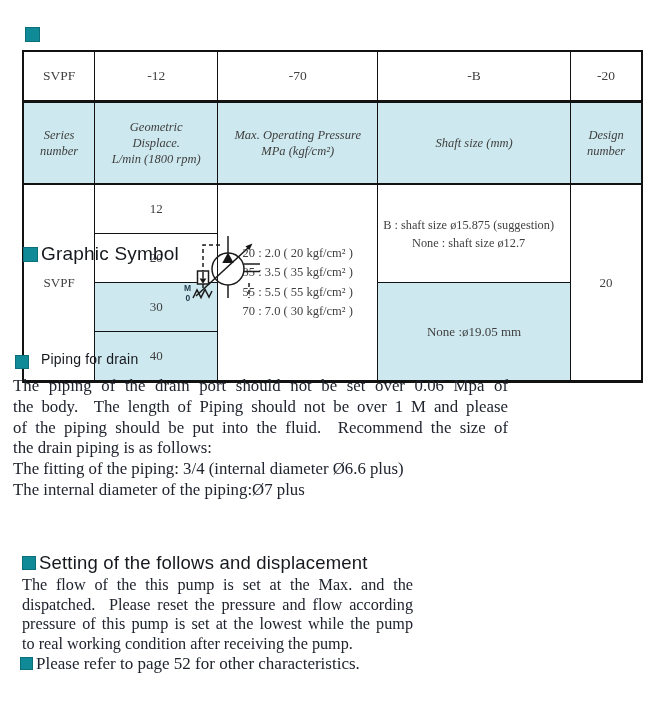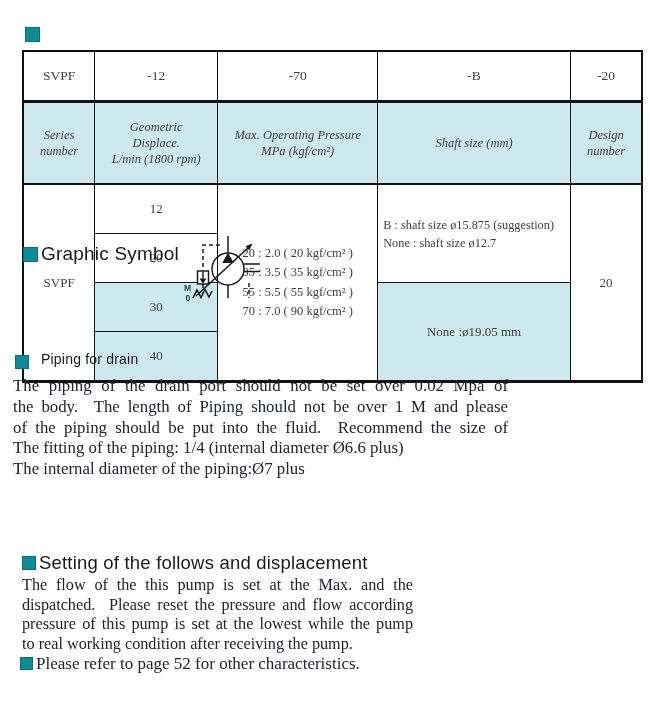--- a/index.html
+++ b/index.html
@@ -20,21 +20,21 @@
   #mnd td{border:1.5px solid var(--line);text-align:center;padding:16px;vertical-align:middle;
           font-size:13px;color:#404040;overflow:hidden;}
   #mnd tr.rowA{height:27px;}
   #mnd tr.rowA td{border-bottom:3px solid var(--line);font-size:13.5px;}
   #mnd tr.rowB{height:29px;font-style:italic;}
   #mnd tr.rowB td{background:var(--tbl-bg);border-bottom:2px solid var(--line);
                   white-space:pre-line;font-size:12.5px;line-height:16px;}
   #mnd tr.bodyr{height:19px;}
   #mnd td.shade{background:var(--tbl-bg);}
   #mnd .plines{display:inline-block;text-align:center;font-size:12.5px;line-height:19.2px;white-space:nowrap;}
-  #mnd td.shaft-top{text-align:left;padding-left:5px;font-size:12.3px;line-height:18px;white-space:nowrap;}
+  #mnd td.shaft-top{text-align:center;padding-left:5px;font-size:12.3px;line-height:18px;white-space:nowrap;}
   
   .par{position:absolute;}
   .par-line{white-space:pre-wrap;}
   .par-line.just{text-align:justify;text-align-last:justify;}
   #piping-par{left:13px;top:376px;width:495px;font-size:16.8px;line-height:20.8px;}
   #setting-par{left:22px;top:576px;width:391px;font-size:16.2px;line-height:19.6px;}
   #footer-note-text{position:absolute;left:36px;top:654px;font-size:17px;white-space:nowrap;}
   svg text{font-family:"Liberation Sans",sans-serif;}
 </style>
 </head>
@@ -72,21 +72,21 @@
 number</td>
     </tr>
     <tr class="bodyr">
       <td rowspan="4">SVPF</td>
       <td>12</td>
       <td rowspan="4">
         <div class="plines">
           <div>20 : 2.0 ( 20 kgf/cm² )</div>
           <div>35 : 3.5 ( 35 kgf/cm² )</div>
           <div>55 : 5.5 ( 55 kgf/cm² )</div>
-          <div>70 : 7.0 ( 90 kgf/cm² )</div>
+          <div>70 : 7.0 ( 30 kgf/cm² )</div>
         </div>
       </td>
       <td rowspan="2" class="shaft-top">
         <div>B : shaft size ø15.875 (suggestion)</div>
         <div>None : shaft size ø12.7</div>
       </td>
       <td rowspan="4">20</td>
     </tr>
     <tr class="bodyr">
       <td>20</td>
@@ -132,24 +132,25 @@
 
     <polygon points="69.5,16.5 66.3,23.3 62.5,19.2" fill="#161616"></polygon>
     <polygon points="16.6,51.5 23.4,51.5 20,56.8" fill="#161616"></polygon>
     <text x="1" y="64" font-size="8.5" font-weight="bold" fill="#1f3a4a">M</text>
     <text x="2.5" y="73.5" font-size="8.5" font-weight="bold" fill="#1f3a4a">0</text>
   </svg>
 
   <div class="bullet" style="left:15px;top:355px;width:14px;height:14px;"></div>
   <div class="heading" style="left:31px;top:351px;font-size:14px;margin-left:10px;">Piping for drain</div>
   <div class="par" id="piping-par">
-    <div class="par-line just">The piping of the drain port should not be set over 0.02 Mpa of</div>
+    <div class="par-line just">The piping of the drain port should not be set over 0.06 Mpa of</div>
     <div class="par-line just">the body.  The length of Piping should not be over 1 M and please</div>
     <div class="par-line just">of the piping should be put into the fluid.  Recommend the size of</div>
-    <div class="par-line">The fitting of the piping: 1/4 (internal diameter Ø6.6 plus)</div>
+    <div class="par-line">the drain piping is as follows:</div>
+    <div class="par-line">The fitting of the piping: 3/4 (internal diameter Ø6.6 plus)</div>
     <div class="par-line">The internal diameter of the piping:Ø7 plus</div>
   </div>
 
   <div class="bullet" style="left:22px;top:556px;width:14px;height:14px;"></div>
   <div class="heading" style="left:39px;top:552px;font-size:18.5px;">Setting of the follows and displacement</div>
   <div class="par" id="setting-par">
     <div class="par-line just">The flow of the this pump is set at the Max. and the</div>
     <div class="par-line just">dispatched.  Please reset the pressure and flow according</div>
     <div class="par-line just">pressure of this pump is set at the lowest while the pump</div>
     <div class="par-line">to real working condition after receiving the pump.</div>

